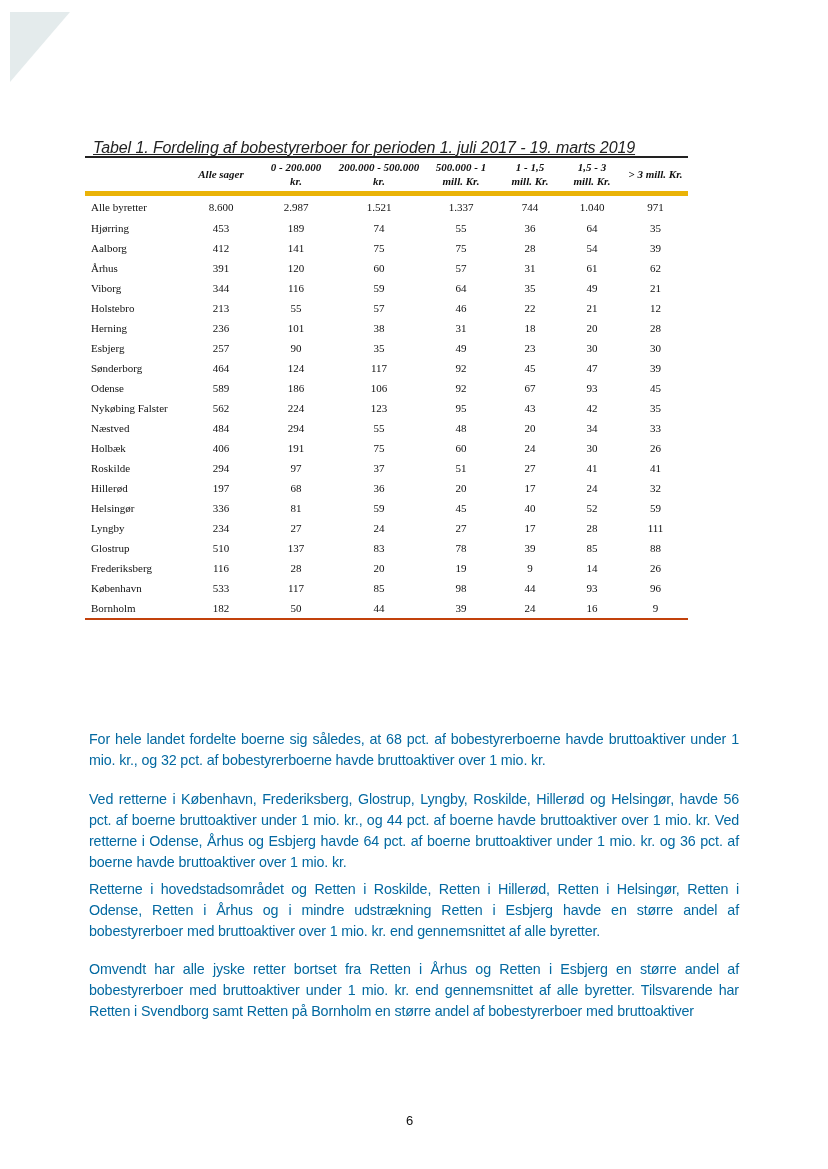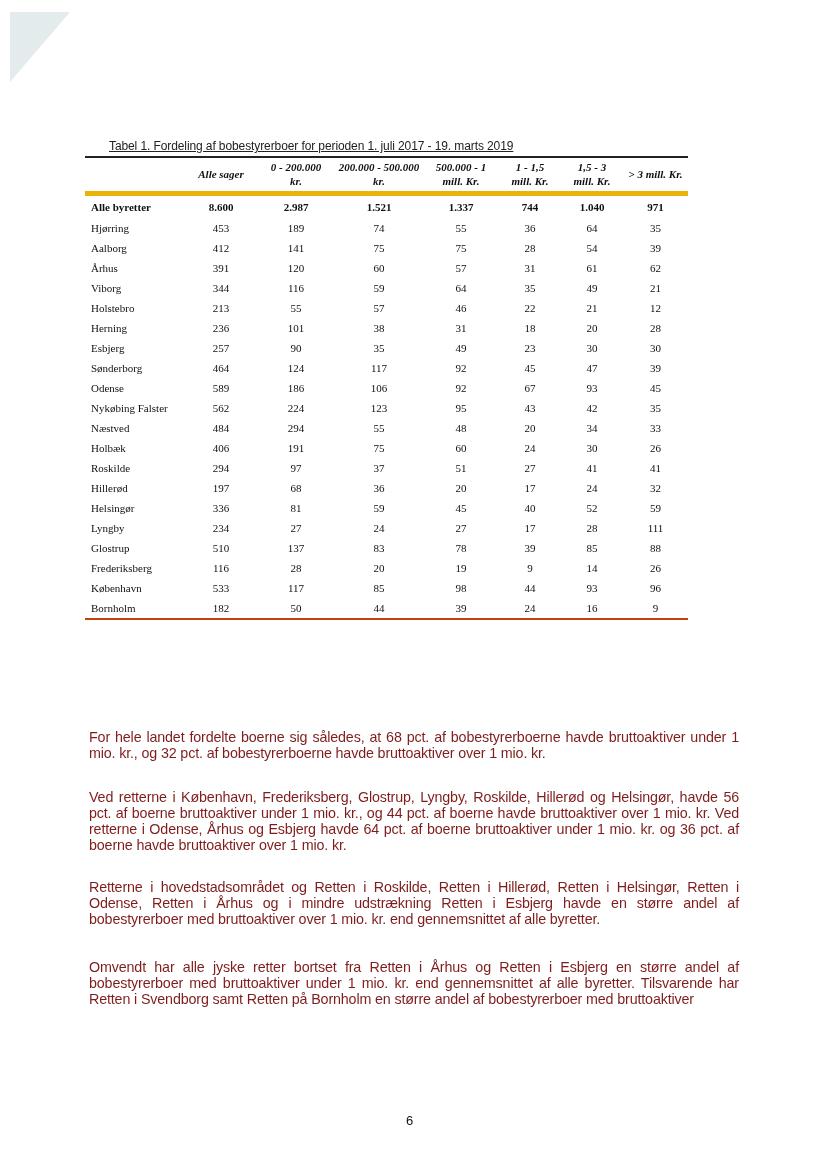--- a/index.html
+++ b/index.html
@@ -1,29 +1,29 @@
 <!DOCTYPE html>
 <html><head>
 <meta charset="utf-8">
 <style>
   html, body { margin: 0; padding: 0; background: #ffffff; }
   body { width: 828px; height: 1169px; position: relative; overflow: hidden; font-family: "Liberation Serif", serif; color: #111; }
   .corner { position: absolute; left: 10px; top: 12px; width: 0; height: 0;
     border-top: 70px solid #e4ebec; border-right: 60px solid transparent; }
-  .caption { position: absolute; left: 109px; top: 139px; font-family: "Liberation Sans", sans-serif; font-size: 12px; text-decoration: underline; color: #222; letter-spacing: -0.1px; }
+  .caption { position: absolute; left: 93px; top: 139px; font-family: "Liberation Sans", sans-serif; font-size: 16px; text-decoration: underline; color: #222; letter-spacing: -0.1px; font-style: italic; }
   .tbl { position: absolute; left: 85px; top: 156px; width: 603px; border-collapse: collapse; }
   .tbl .topline { height: 2px; background: #222; }
   table { border-collapse: collapse; width: 603px; table-layout: fixed; }
   thead th { font-weight: bold; font-size: 11px; line-height: 14px; padding: 2px 0 3px 0; text-align: center; vertical-align: middle; font-family: "Liberation Serif", serif; }
   thead tr { border-bottom: 5px solid #eab308; font-style: italic; }
   tbody td { font-size: 11px; height: 20px; padding: 0; text-align: center; vertical-align: middle; }
   tbody td.name { text-align: left; padding-left: 6px; }
-  tbody tr.total td { font-weight: bold; height: 22px; }
+  tbody tr.total td { font-weight: normal; height: 22px; }
   tbody tr:last-child { border-bottom: 2px solid #c2410c; }
-  .para { position: absolute; left: 89px; width: 650px; font-family: "Liberation Sans", sans-serif; font-size: 14.3px; line-height: 16px; color: #7f1d1d; margin: 0; text-align: justify; letter-spacing: -0.15px; }
+  .para { position: absolute; left: 89px; width: 650px; font-family: "Liberation Sans", sans-serif; font-size: 14.3px; line-height: 21px; color: #0369a1; margin: 0; text-align: justify; letter-spacing: -0.15px; }
   .pagenum { position: absolute; left: 406px; top: 1113px; font-family: "Liberation Sans", sans-serif; font-size: 13px; }
 </style>
 </head>
 <body>
 
 <div class="corner"></div>
 
 <div class="caption">Tabel 1. Fordeling af bobestyrerboer for perioden 1. juli 2017 - 19. marts 2019</div>
 
 <div class="tbl">

